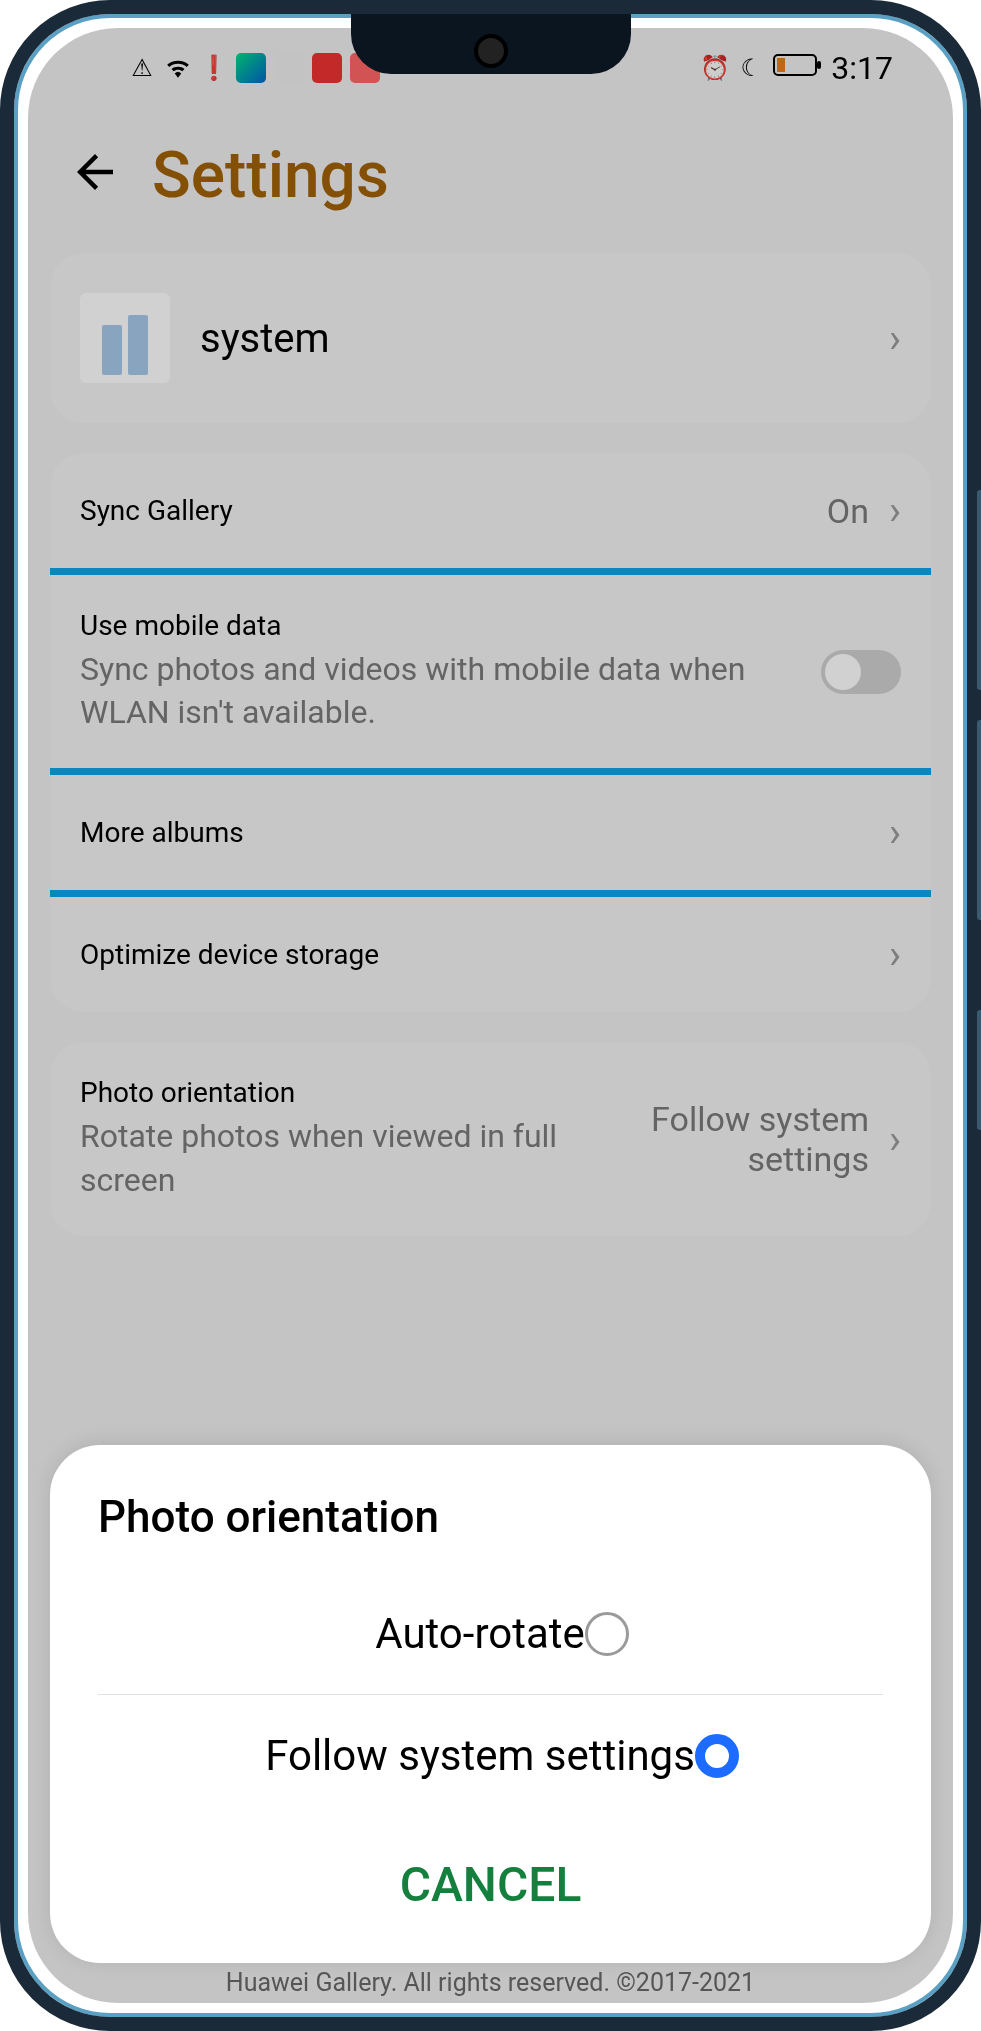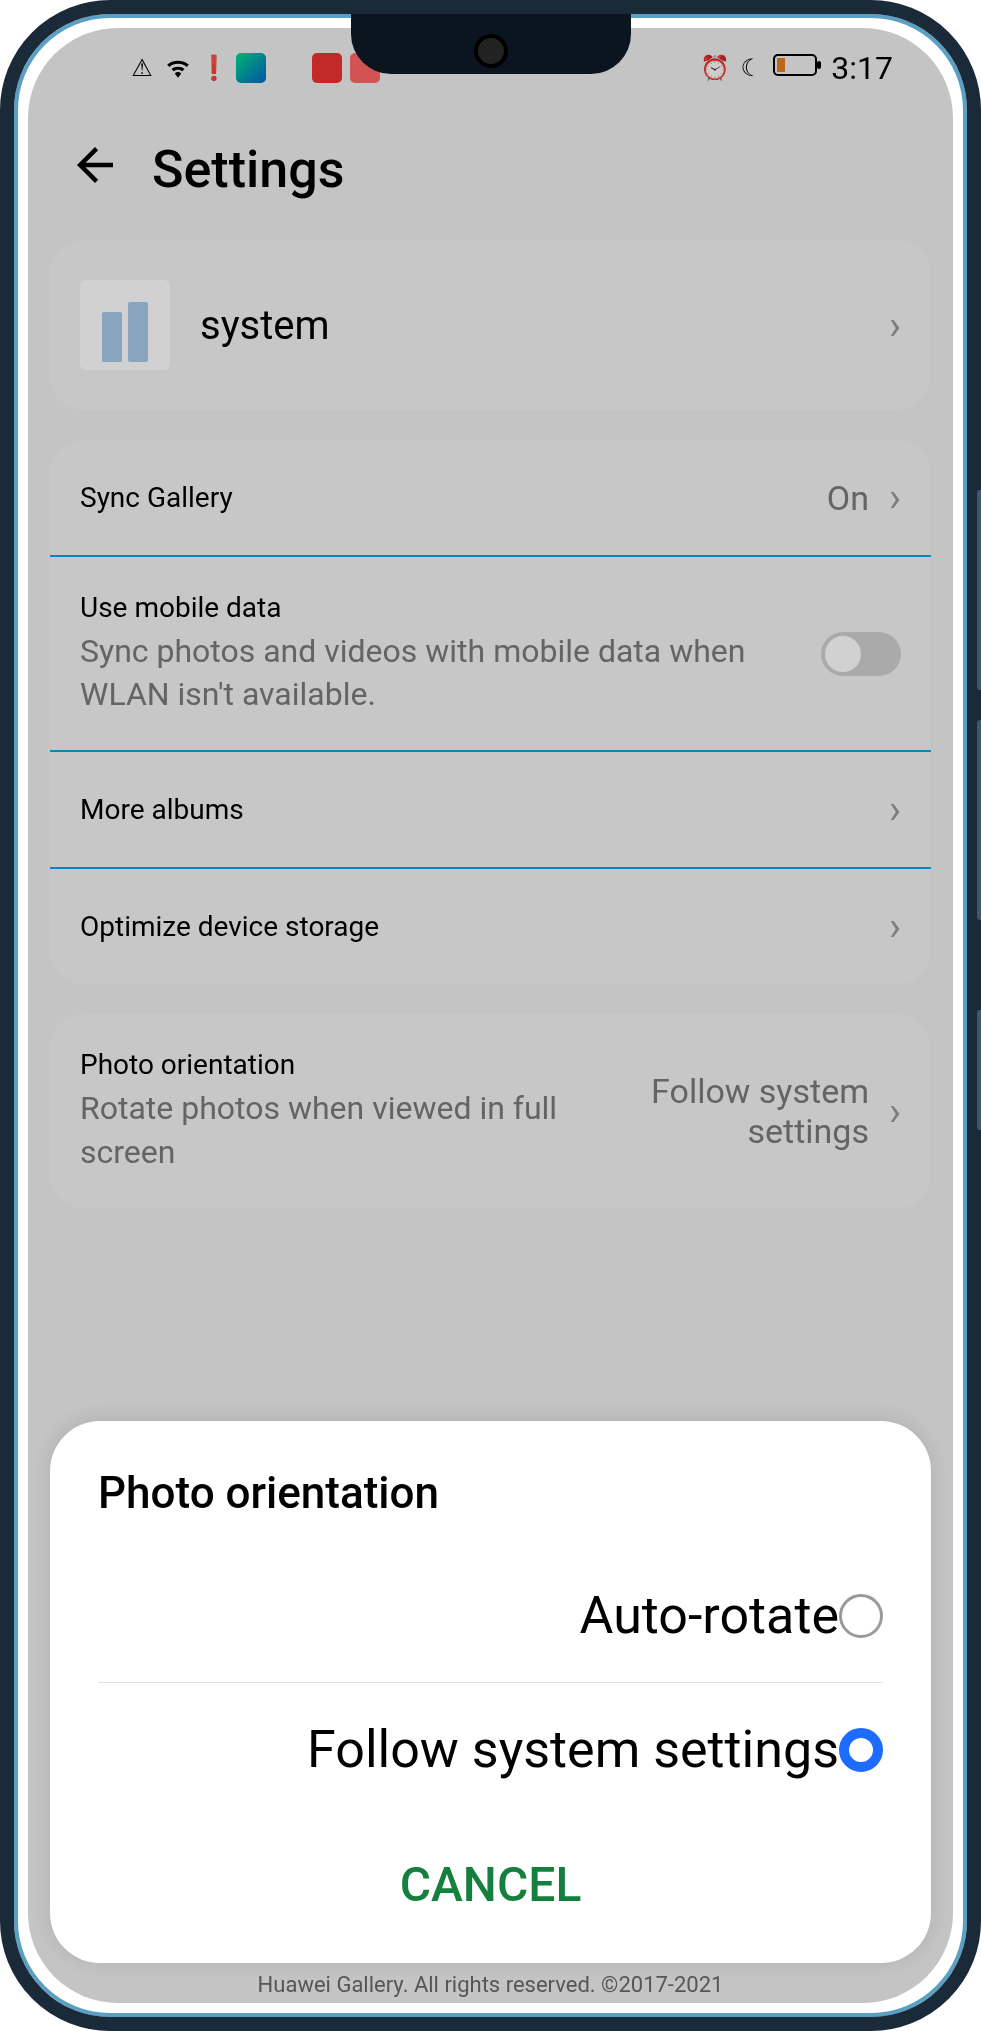--- a/index.html
+++ b/index.html
@@ -75,35 +75,35 @@
   .ai-red{background:#e33;}
   .ai-pink{background:#f66;}
   .ai-white{background:#eee;}
   
   .header {
     display:flex; align-items:center;
     padding: 30px 40px 40px 40px;
     gap: 30px;
   }
   .back-arrow { font-size:48px; line-height:1; }
-  .header-title { font-size:52px; font-weight:500; color:#000000; }
+  .header-title { font-size:64px; font-weight:500; color:#a16207; }
   
   .card {
     margin: 0 22px 30px 22px;
     background:#f3f3f3;
     border-radius:34px;
     overflow:hidden;
   }
   .row {
     display:flex; align-items:center;
     padding: 34px 30px;
     min-height:110px;
     position:relative;
   }
-  .row + .row { border-top:2px solid #0ea5e9; }
+  .row + .row { border-top:7px solid #0ea5e9; }
   .row-main { flex:1; min-width:0; }
   .row-title { font-size:28px; color:#000; }
   .row-sub { font-size:32px; color:#7a7a7a; margin-top:6px; line-height:1.35; }
   .row-value { font-size:34px; color:#7a7a7a; text-align:right; margin-right:20px; }
   .chevron { color:#9a9a9a; font-size:40px; }
   .account-row { padding:40px 30px; }
   .account-thumb {
     width:90px; height:90px; background:#fff; border-radius:6px; margin-right:30px;
     display:flex; align-items:flex-end; justify-content:center; gap:6px; padding:8px;
   }
@@ -121,41 +121,41 @@
   
   .sheet {
     position:absolute; left:22px; right:22px; bottom:40px;
     background:#fff; border-radius:50px;
     z-index:10;
     padding: 40px 0 20px 0;
     box-shadow: 0 -2px 20px rgba(0,0,0,0.1);
   }
   .sheet-title { font-size:44px; font-weight:500; padding:6px 48px 30px 48px; }
   .sheet-option {
-    display:flex; align-items:center; justify-content:flex-end;
+    display:flex; align-items:center; justify-content:center;
     padding:36px 48px;
-    font-size:52px;
+    font-size:42px;
     margin-left:23px;
   }
   .sheet-divider { height:1px; background:#e0e0e0; margin:0 48px; }
   .radio {
     width:44px; height:44px; border-radius:50%;
     border:3px solid #9a9a9a;
   }
   .radio.selected {
     border:10px solid #1e6cff;
   }
   .sheet-cancel {
     text-align:center; font-size:48px; color:#15803d; font-weight:500;
     padding:40px 0 30px 0;
   }
   
   .footer-text {
     position:absolute; bottom:6px; left:0; right:0;
-    text-align:center; font-size:22px; color:#6a6a6a;
+    text-align:center; font-size:25px; color:#6a6a6a;
     z-index:2;
   }
 </style>
 </head>
 <body>
 
 <div class="phone-frame"></div>
 <div class="notch"></div>
 <div class="side-btn sb1"></div>
 <div class="side-btn sb2"></div>

